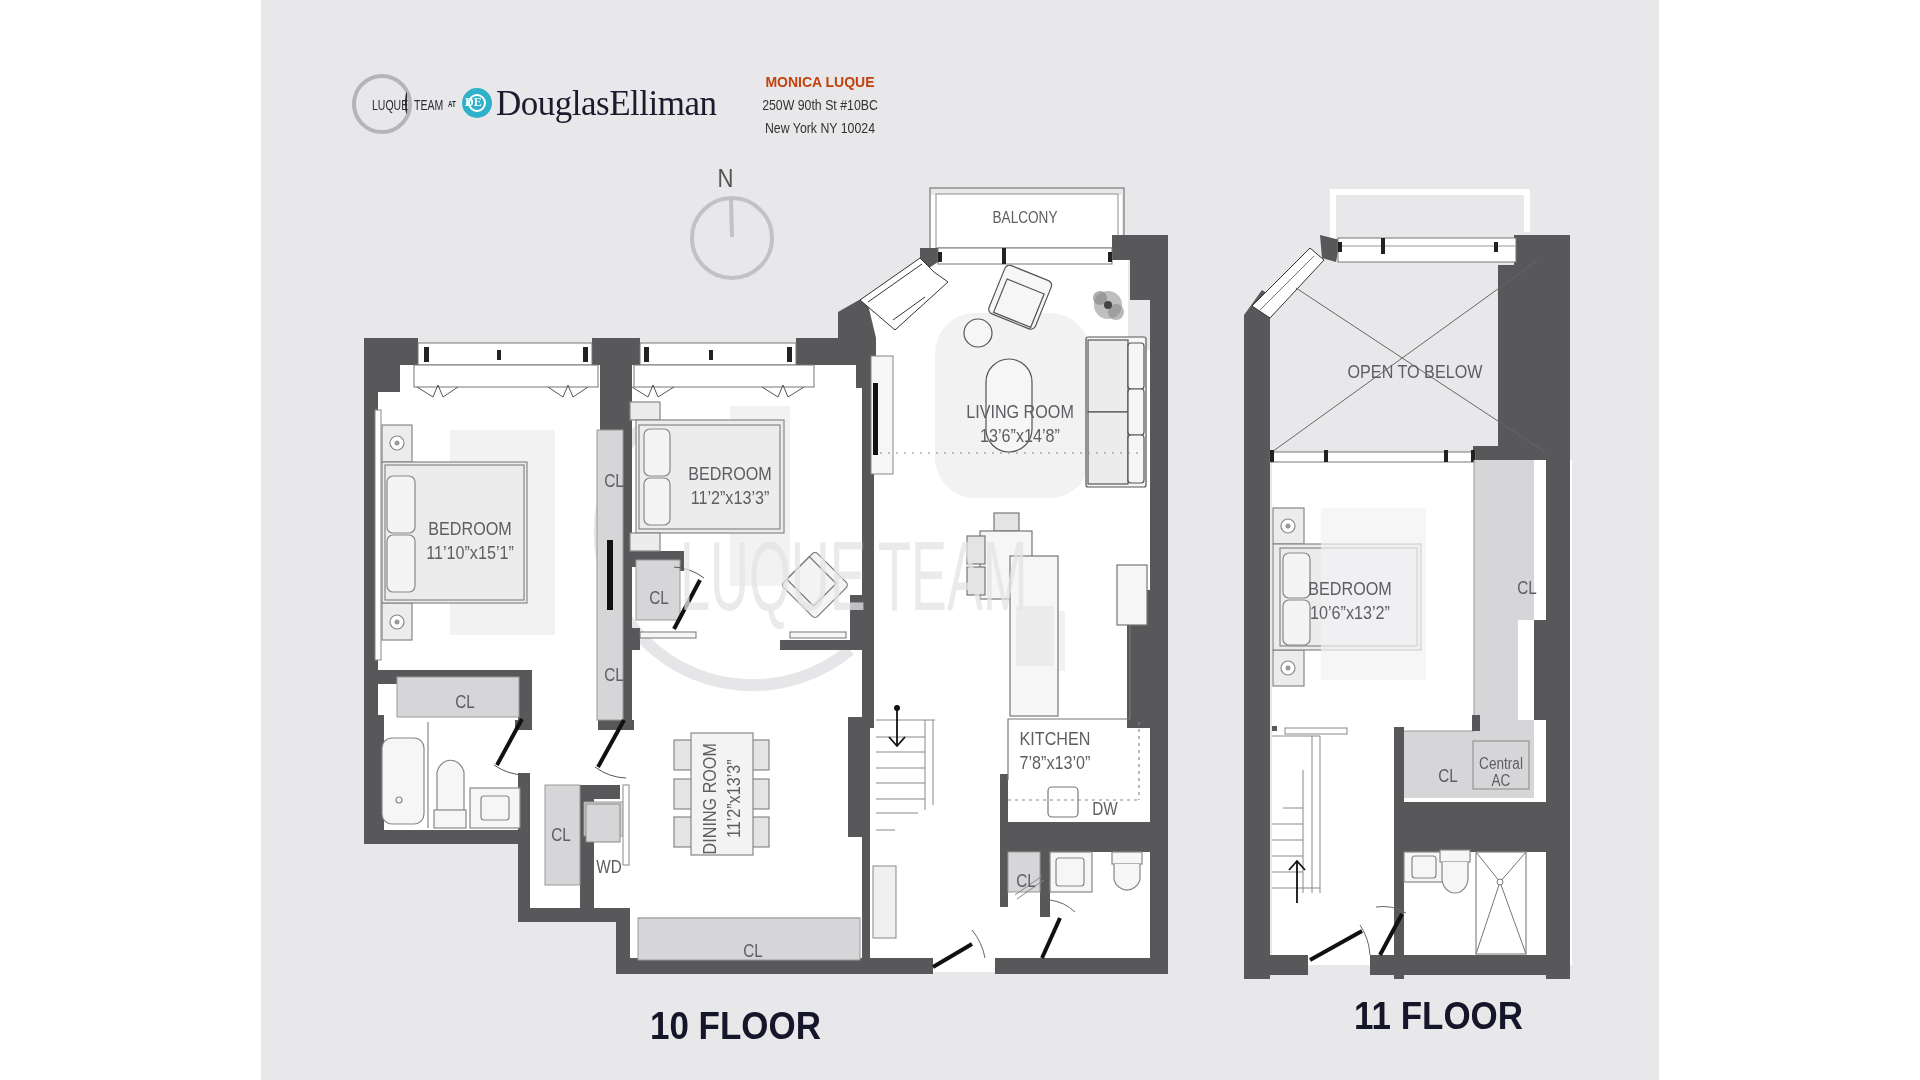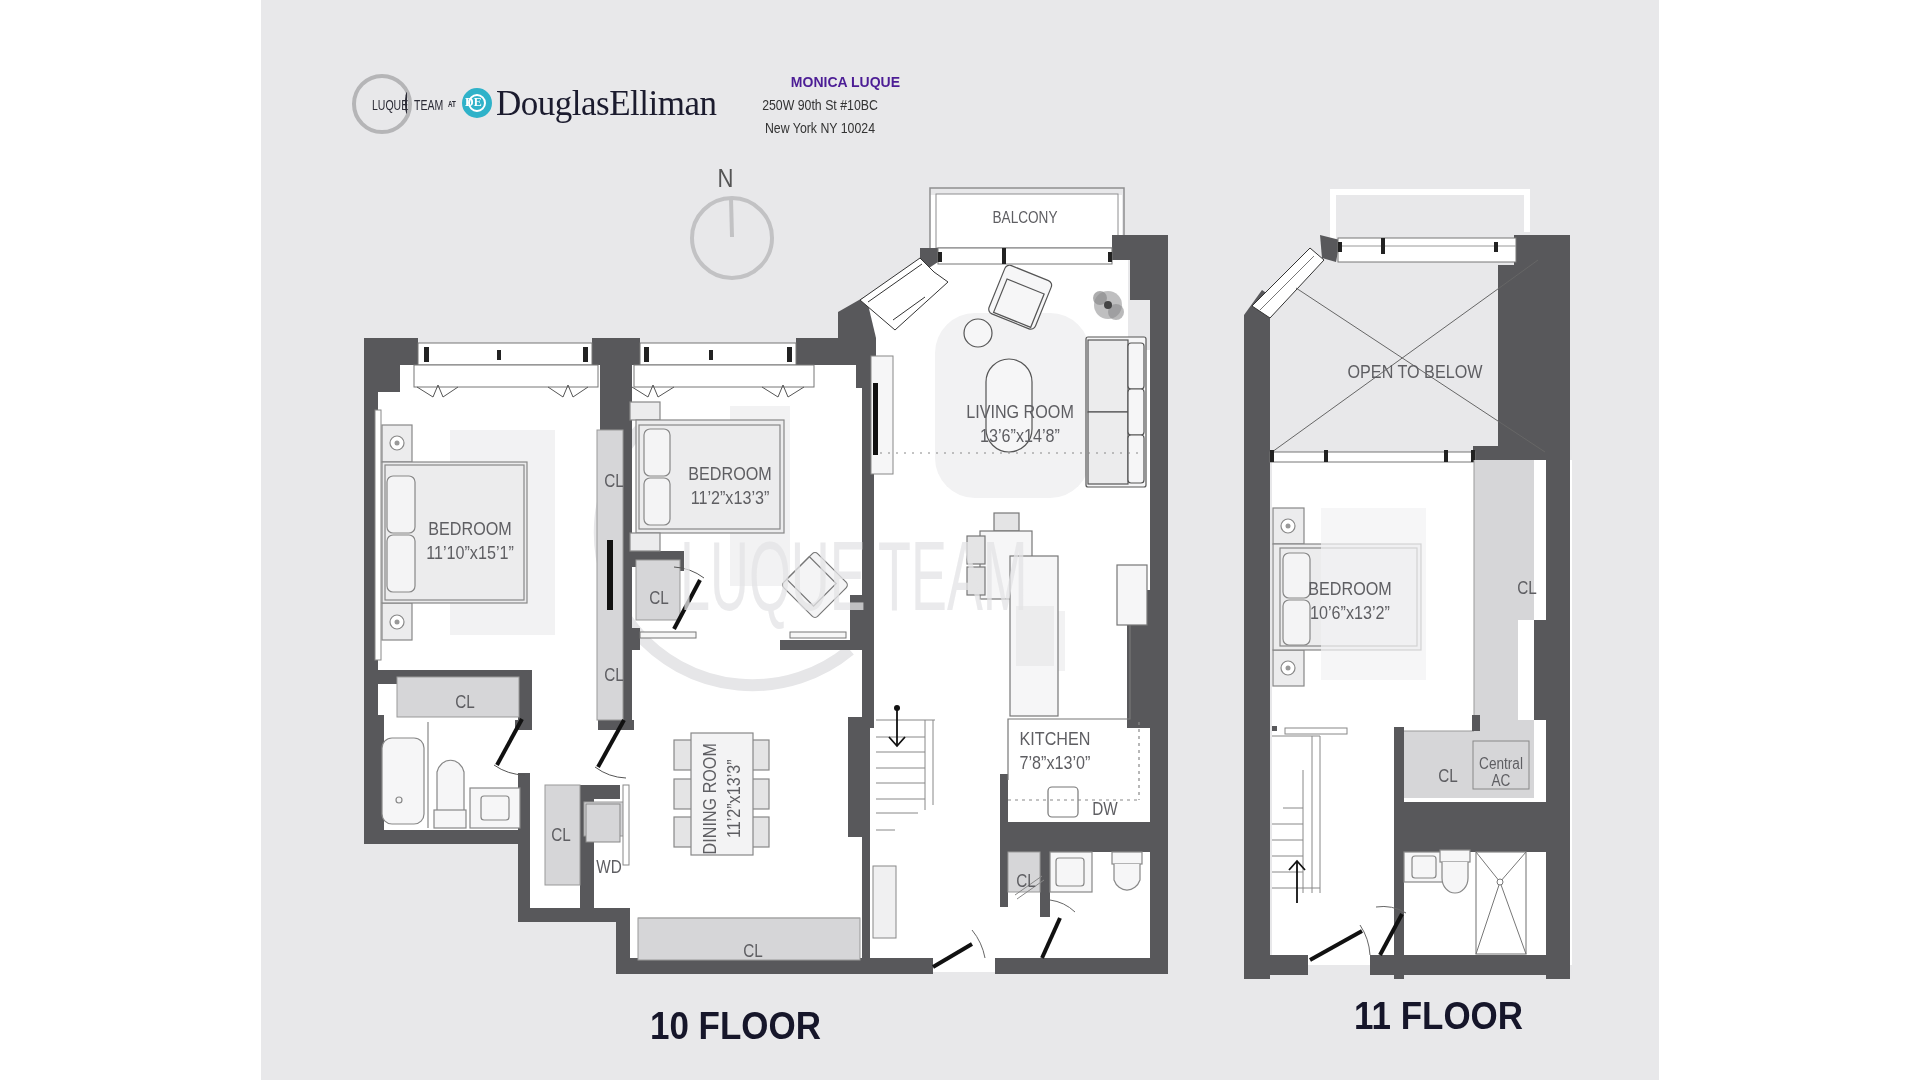--- a/index.html
+++ b/index.html
@@ -6,21 +6,21 @@
   body { width:1920px; height:1080px; background:#ffffff; position:relative; overflow:hidden;
          font-family:"Liberation Sans", sans-serif; }
   .sheet { position:absolute; left:261px; top:0; width:1398px; height:1080px; background:#e8e8ea; }
   .abs { position:absolute; }
   .logo-circle { position:absolute; width:60px; height:60px; border:4px solid #b5b5b7; border-radius:50%; box-sizing:border-box; }
   .logo-small { font-family:"Liberation Sans Narrow","Liberation Sans",sans-serif; font-size:13px; color:#2a2a35; letter-spacing:0; transform:scaleX(0.7); transform-origin:left center; white-space:nowrap; }
   .de-badge { position:absolute; width:30px; height:30px; border-radius:50%; background:#2fb2c9; box-sizing:border-box; border:3px solid #2fb2c9; }
   .de-badge .inner { position:absolute; left:3px; top:3px; right:3px; bottom:3px; border-radius:50%; border:2px solid #fff; }
   .de-badge .glyph { position:absolute; left:0; right:0; top:4px; text-align:left; color:#fff; font-family:"Liberation Serif",serif; font-weight:bold; font-size:12px; }
   .brand { font-family:"Liberation Serif", serif; font-size:35px; color:#1b1b2e; letter-spacing:-0.5px; white-space:nowrap; }
-  .agent-name { font-family:"Liberation Sans", sans-serif; font-weight:bold; font-size:14px; color:#4c1d95; text-align:right; white-space:nowrap; }
+  .agent-name { font-family:"Liberation Sans", sans-serif; font-weight:bold; font-size:14px; color:#c2410c; text-align:center; white-space:nowrap; }
   .agent-line { font-family:"Liberation Sans", sans-serif; font-size:14px; color:#333; text-align:center; white-space:nowrap; transform:scaleX(0.88); }
   .label { position:absolute; font-family:"Liberation Sans", sans-serif; color:#5e5e62; text-align:center; white-space:nowrap; line-height:1.25; transform:scaleX(0.85); }
   .label.room { font-size:19px; }
   .label.small { font-size:18px; }
   .floor-title { position:absolute; font-family:"Liberation Sans", sans-serif; font-weight:bold; font-size:38px; color:#16162a; white-space:nowrap; transform:scaleX(0.92); transform-origin:left center; }
   svg { position:absolute; left:0; top:0; overflow:visible; }
 </style>
 </head>
 <body>
 

